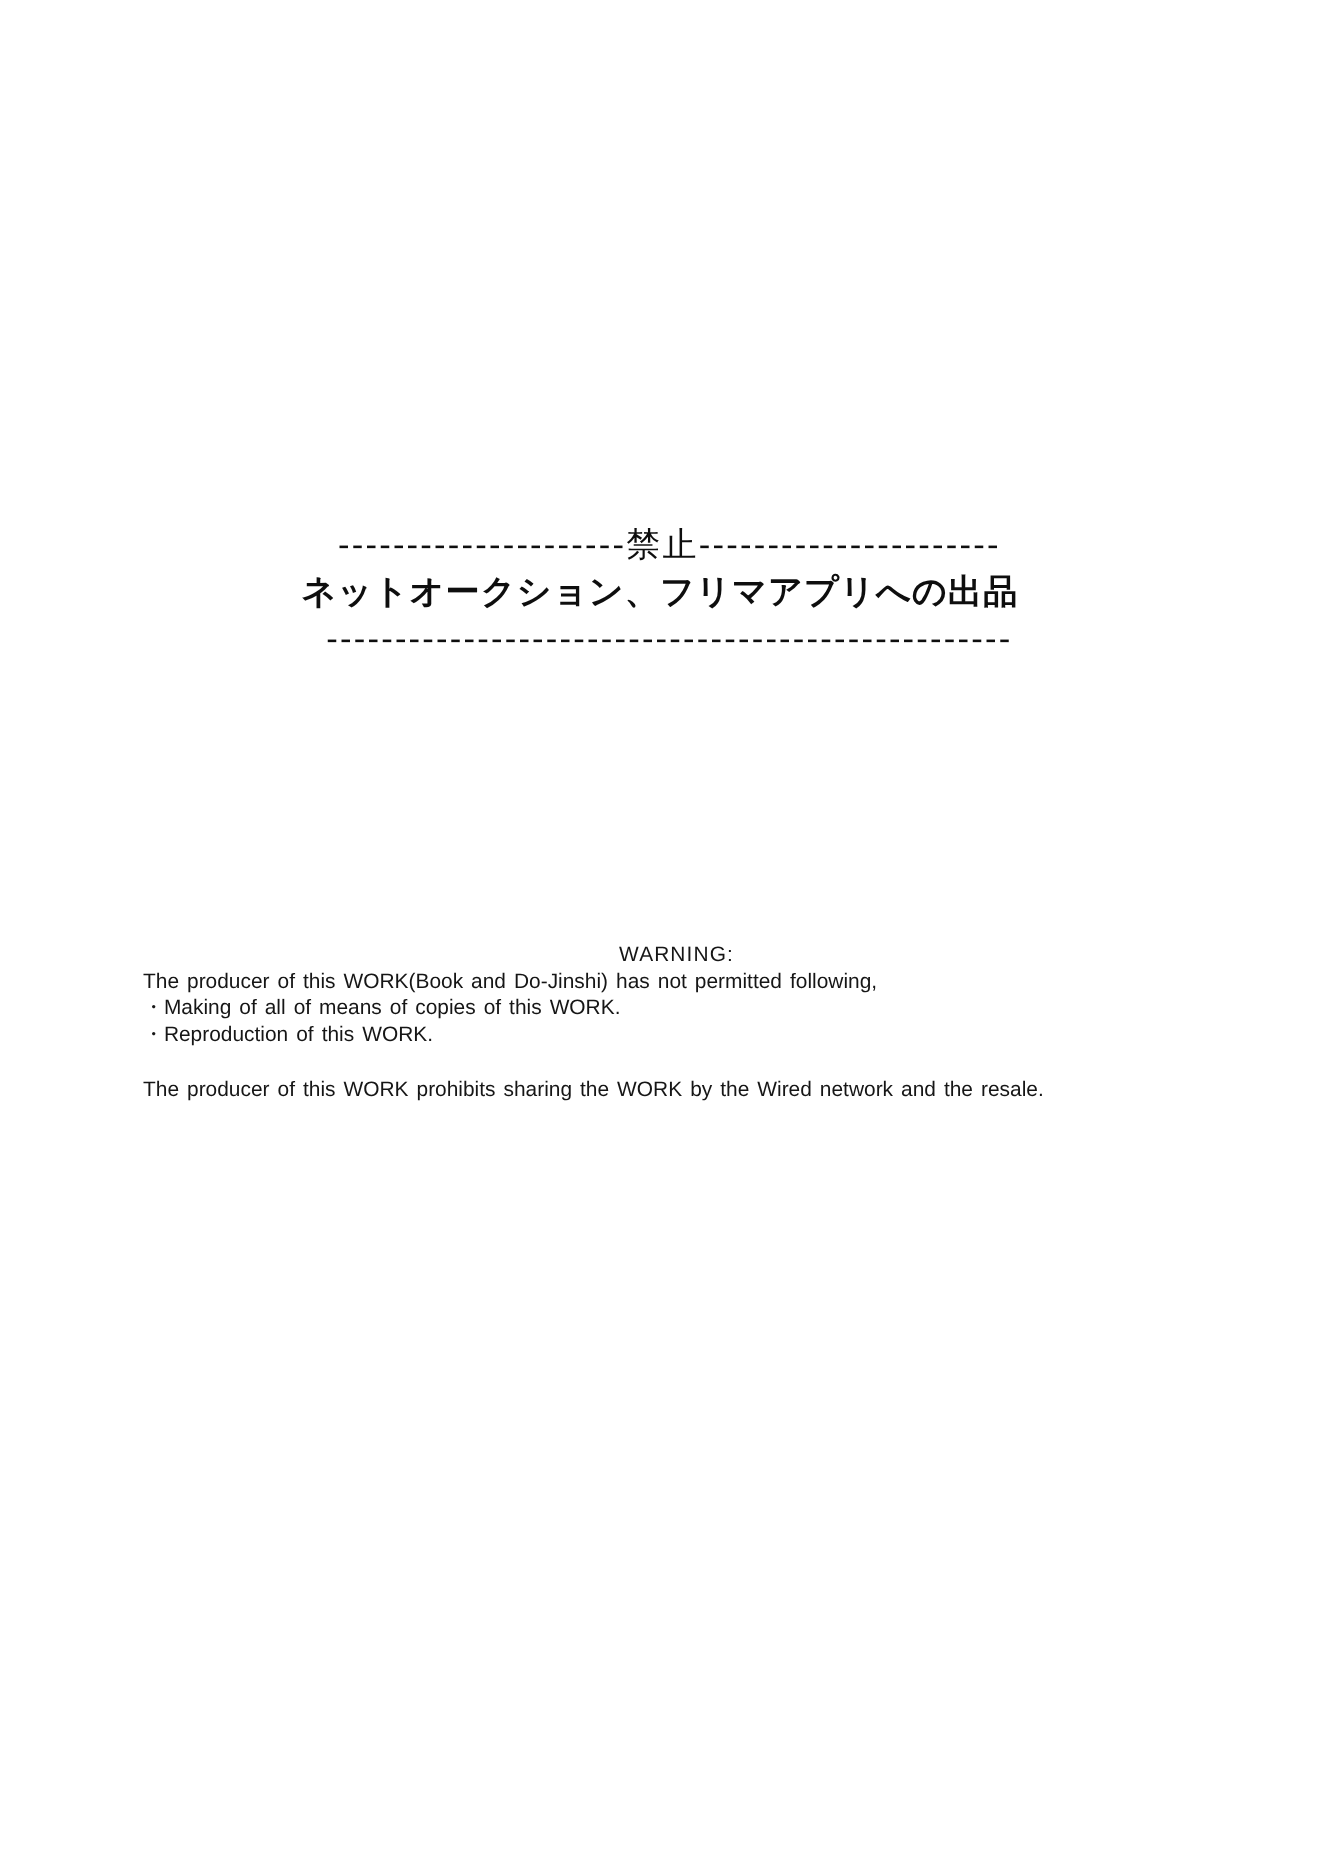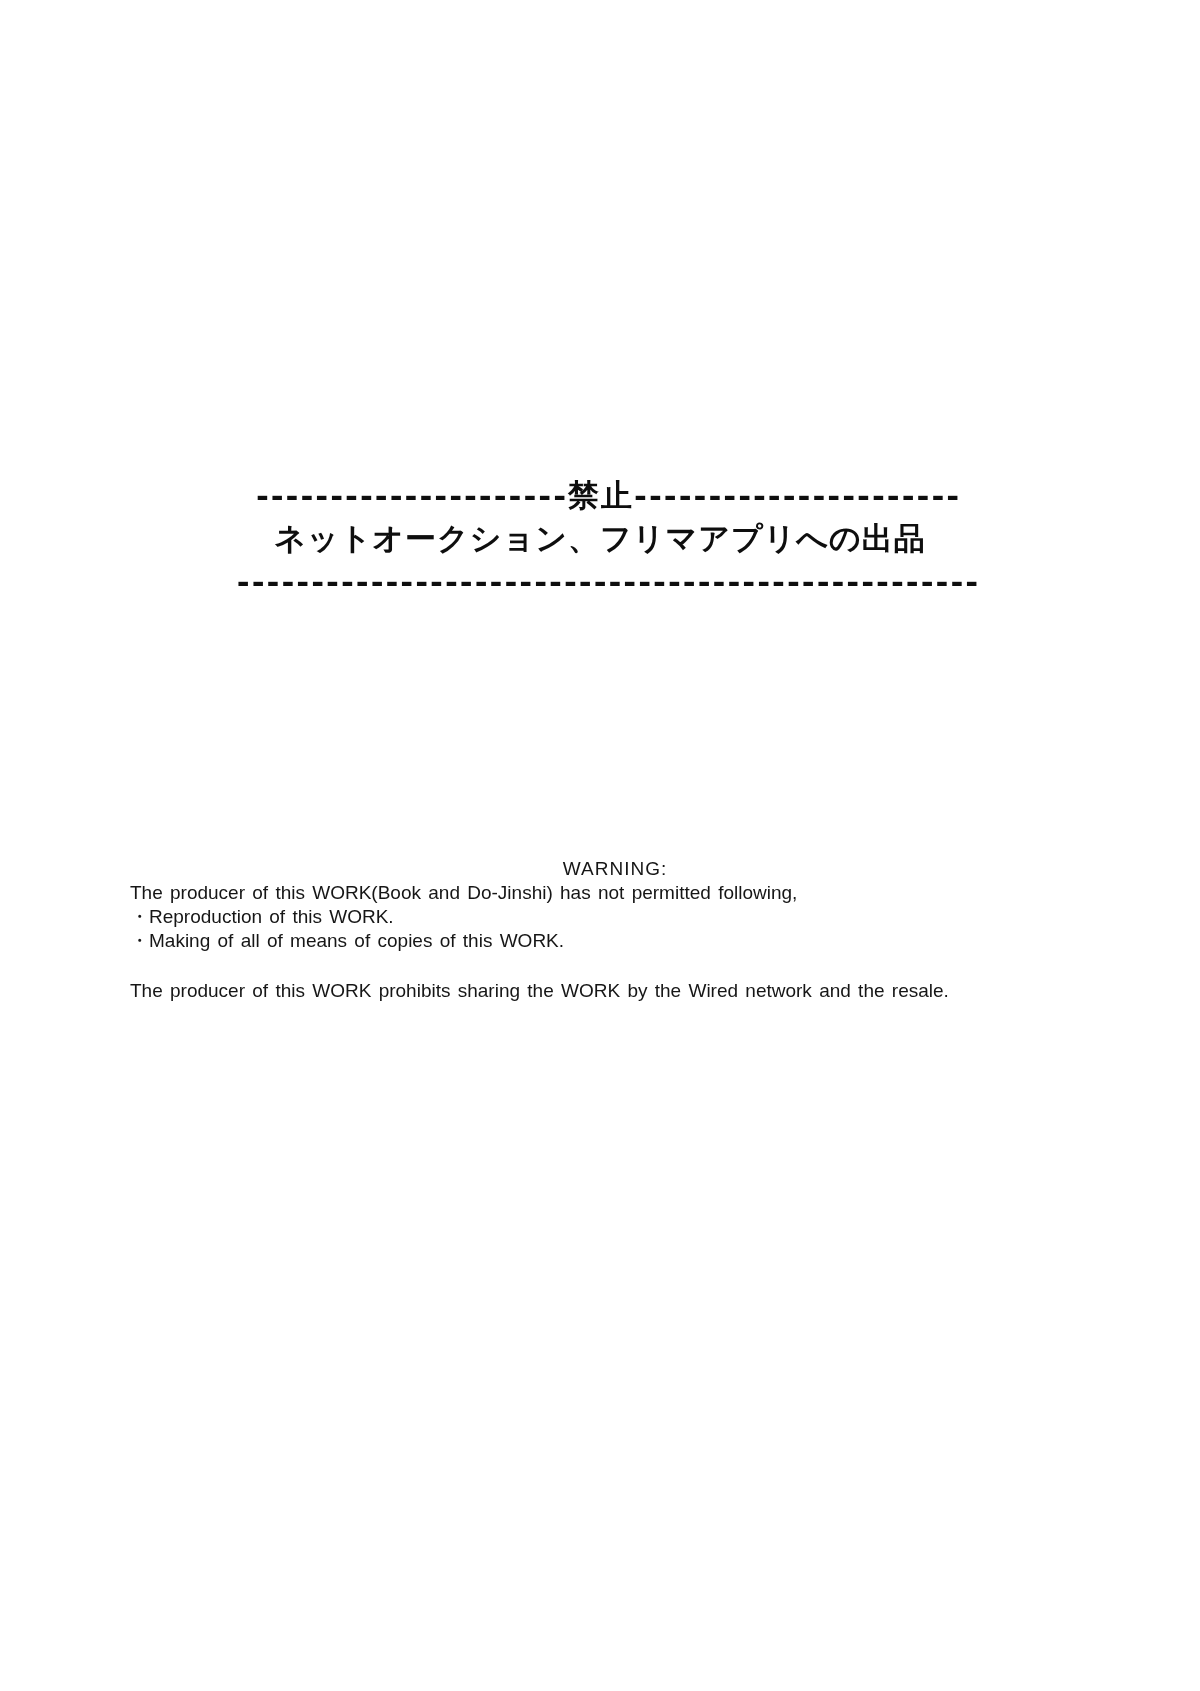--- a/index.html
+++ b/index.html
@@ -29,21 +29,21 @@
     line-height: 43px;
     color: #0e0e0e;
     letter-spacing: 1px;
     white-space: nowrap;
   }
   .ja-line {
     height: 43px;
   }
   .dash-line {
     letter-spacing: 2px;
-    font-weight: 700;
+    font-weight: 400;
     margin-left: 17px;
   }
 
   
   .en-block {
     position: absolute;
     top: 857px;
     left: 130px;
     width: 970px;
     font-family: "Liberation Sans", sans-serif;
@@ -71,18 +71,18 @@
 
   <section class="ja-block">
     <div class="ja-line dash-line">---------------------禁止----------------------</div>
     <div class="ja-line">ネットオークション、フリマアプリへの出品</div>
     <div class="ja-line dash-line">--------------------------------------------------</div>
   </section>
 
   <section class="en-block">
     <div class="en-title">WARNING:</div>
     <p class="en-line">The producer of this WORK(Book and Do-Jinshi) has not permitted following,</p>
+    <p class="en-line">・Making of all of means of copies of this WORK.</p>
     <p class="en-line">・Reproduction of this WORK.</p>
-    <p class="en-line">・Making of all of means of copies of this WORK.</p>
     <p class="en-line final">The producer of this WORK prohibits sharing the WORK by the Wired network and the resale.</p>
   </section>
 
 </div>
 
 </body></html>

